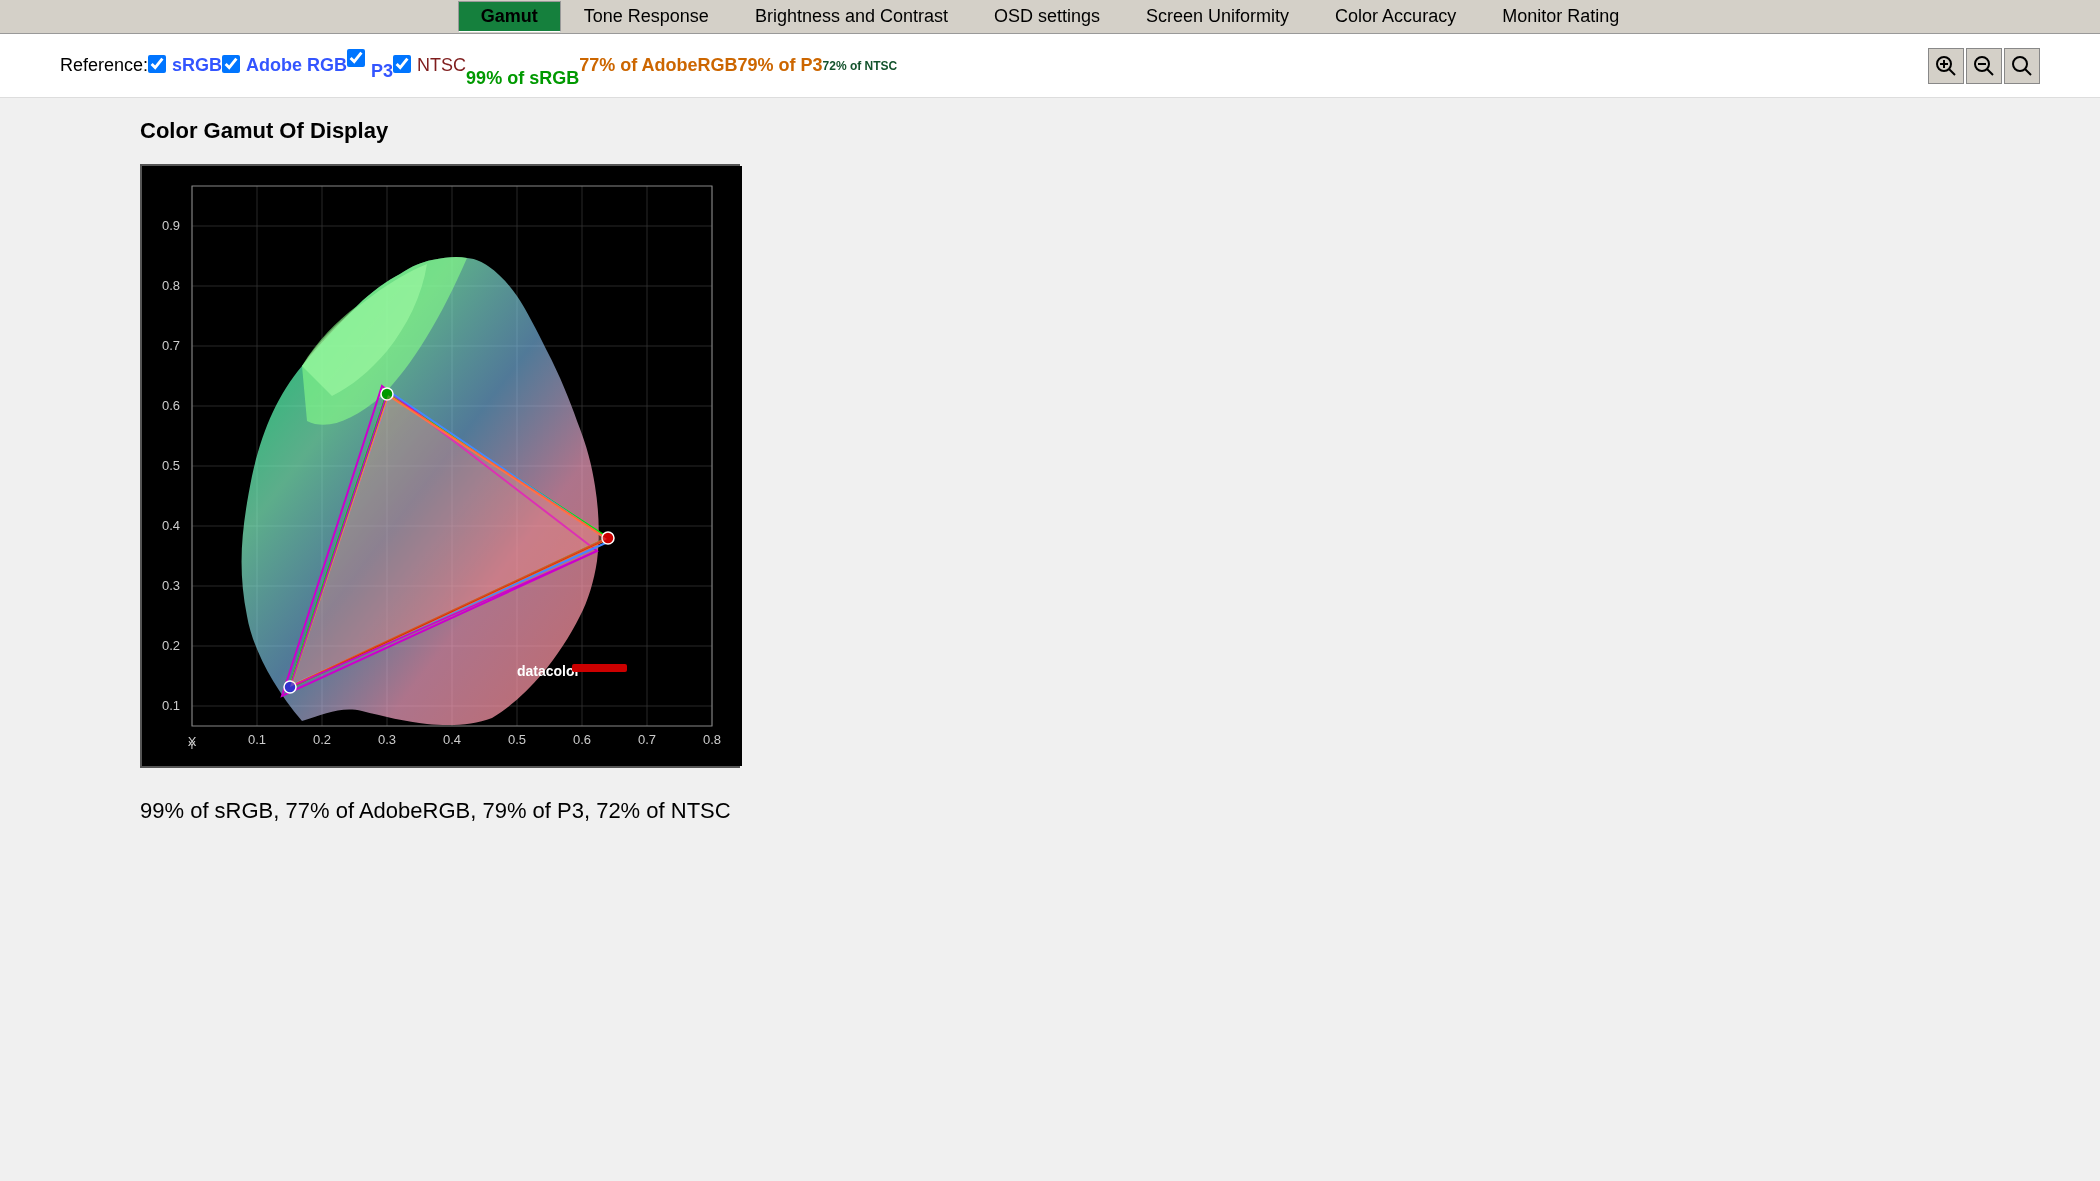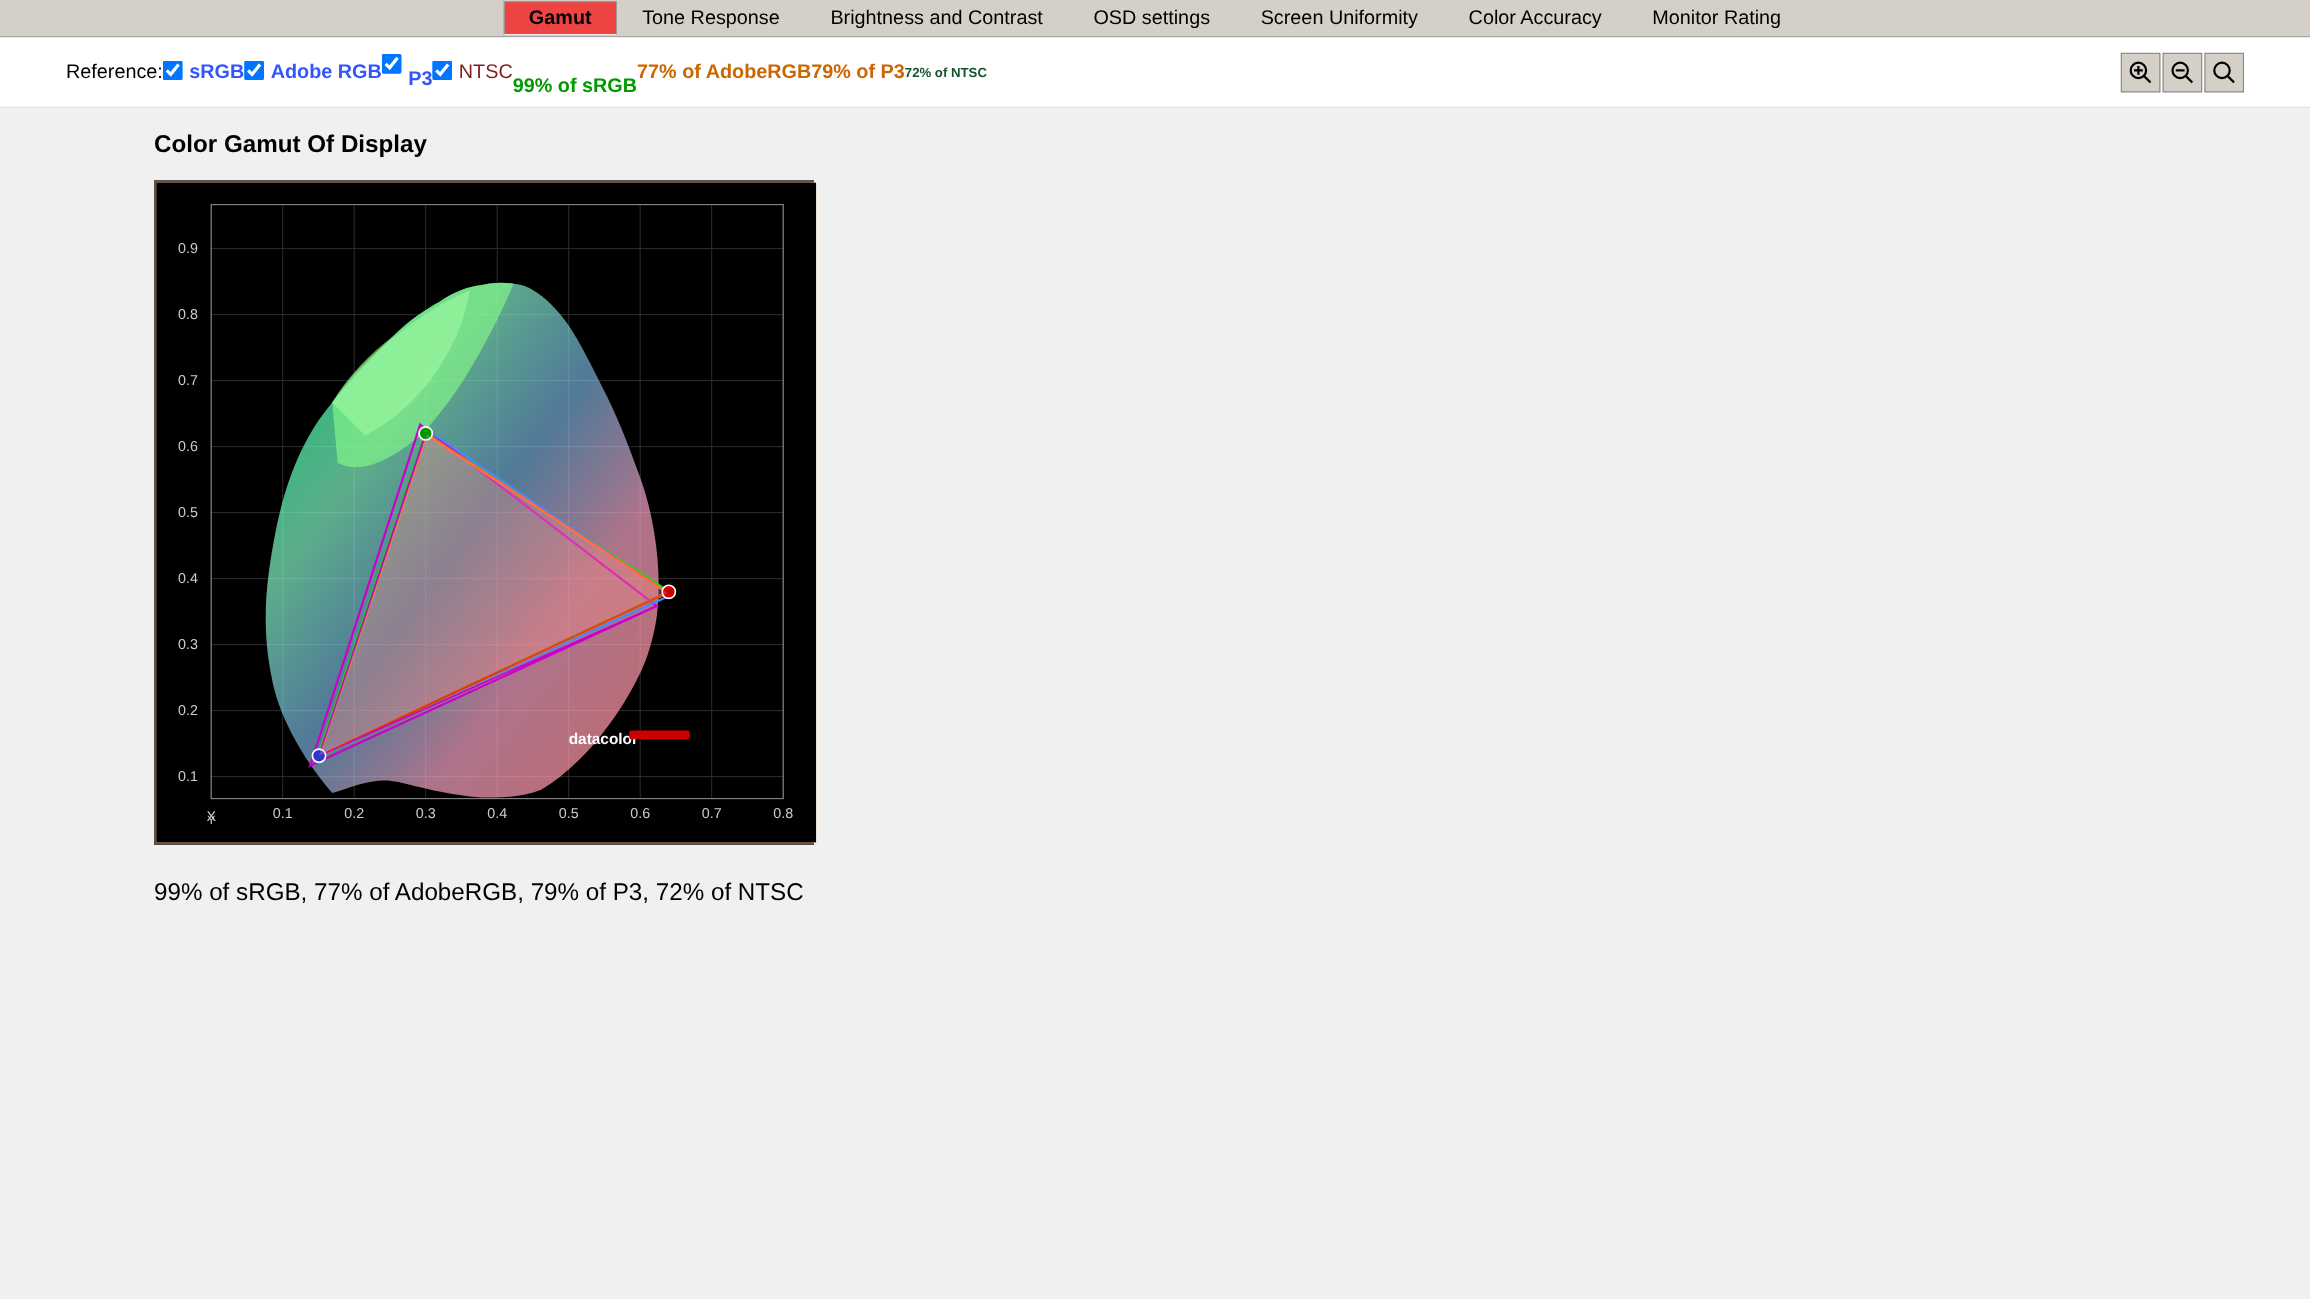--- a/index.html
+++ b/index.html
@@ -27,21 +27,21 @@
     .nav-item {
       padding: 4px 22px;
       font-size: 18px;
       cursor: pointer;
       background: #d4d0c8;
       border: 1px solid transparent;
       color: #000;
       white-space: nowrap;
     }
     .nav-item.active {
-      background: #ef4444;
+      background: #15803d;
       border: 1px solid #999;
       border-bottom: 1px solid #fff;
       font-weight: bold;
     }
 
     
     .reference-bar {
       display: flex;
       align-items: center;
       padding: 10px 60px;
@@ -110,21 +110,21 @@
       width: 600px;
       background: #000;
       border: 2px solid #555;
       position: relative;
     }
 
     .chart-area {
       width: 600px;
       height: 600px;
       position: relative;
-      background: #fdba74;
+      background: #14b8a6;
     }
 
     
     .summary-text {
       font-size: 22px;
       color: #000;
       margin-top: 30px;
       padding-left: 80px;
     }
   </style>

